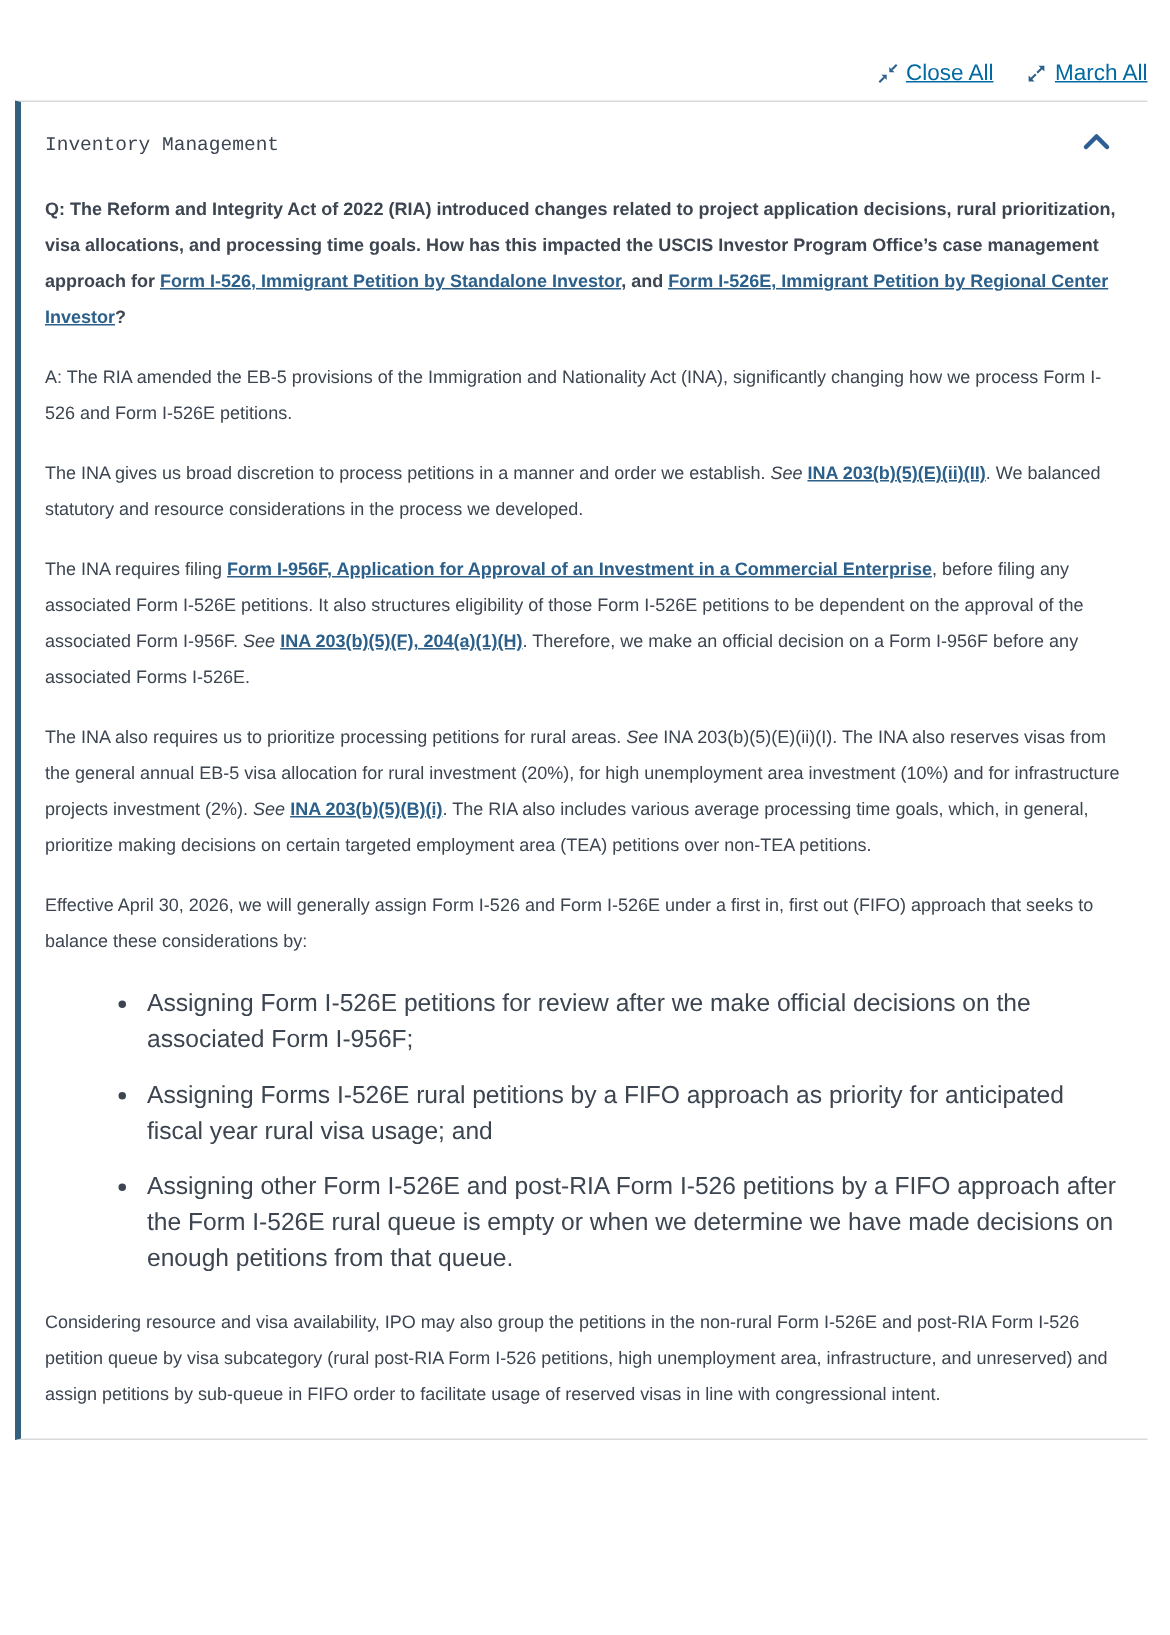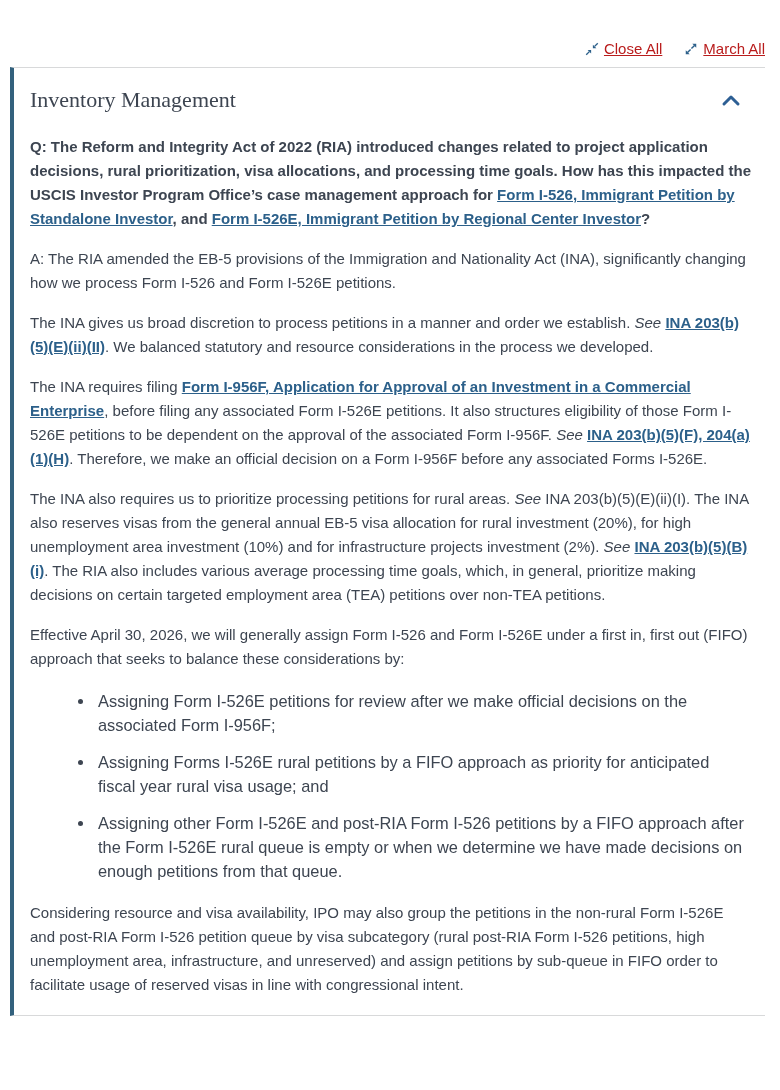--- a/index.html
+++ b/index.html
@@ -28,21 +28,21 @@
     justify-content: flex-end;
     align-items: center;
     gap: 22px;
     margin: 40px 15px 10px 0;
     font-size: 15px;
   }
   .ctrl-link {
     display: inline-flex;
     align-items: center;
     gap: 5px;
-    color: #b91c1c;
+    color: #0369a1;
     text-decoration: none;
     cursor: pointer;
   }
   .ctrl-link .lbl { text-decoration: underline; }
   .ctrl-link svg { display: block; }
 
   .accordion {
     margin: 0 15px 0 10px;
     background: #ffffff;
     border-left: 4px solid #33617d;
@@ -50,31 +50,31 @@
     border-bottom: 1px solid #d8d9da;
   }
   .accordion-header {
     width: 100%;
     display: flex;
     justify-content: space-between;
     align-items: center;
     background: transparent;
     border: none;
     padding: 19px 24px 6px 16px;
-    font-family: Liberation Serif, serif;
-    font-size: 22px;
+    font-family: Liberation Mono, monospace;
+    font-size: 13px;
     color: #3d4551;
     cursor: pointer;
     text-align: left;
   }
   .accordion-content {
     padding: 0 14px 2px 16px;
   }
   .accordion-content p {
-    font-size: 15px;
+    font-size: 12px;
     line-height: 24px;
     margin: 16px 0;
   }
   .accordion-content p.q { font-weight: 700; }
   .accordion-content a {
     color: #2c608a;
     text-decoration: underline;
     font-weight: bold;
   }
   .seg.b, a.b { font-weight: 700; }

